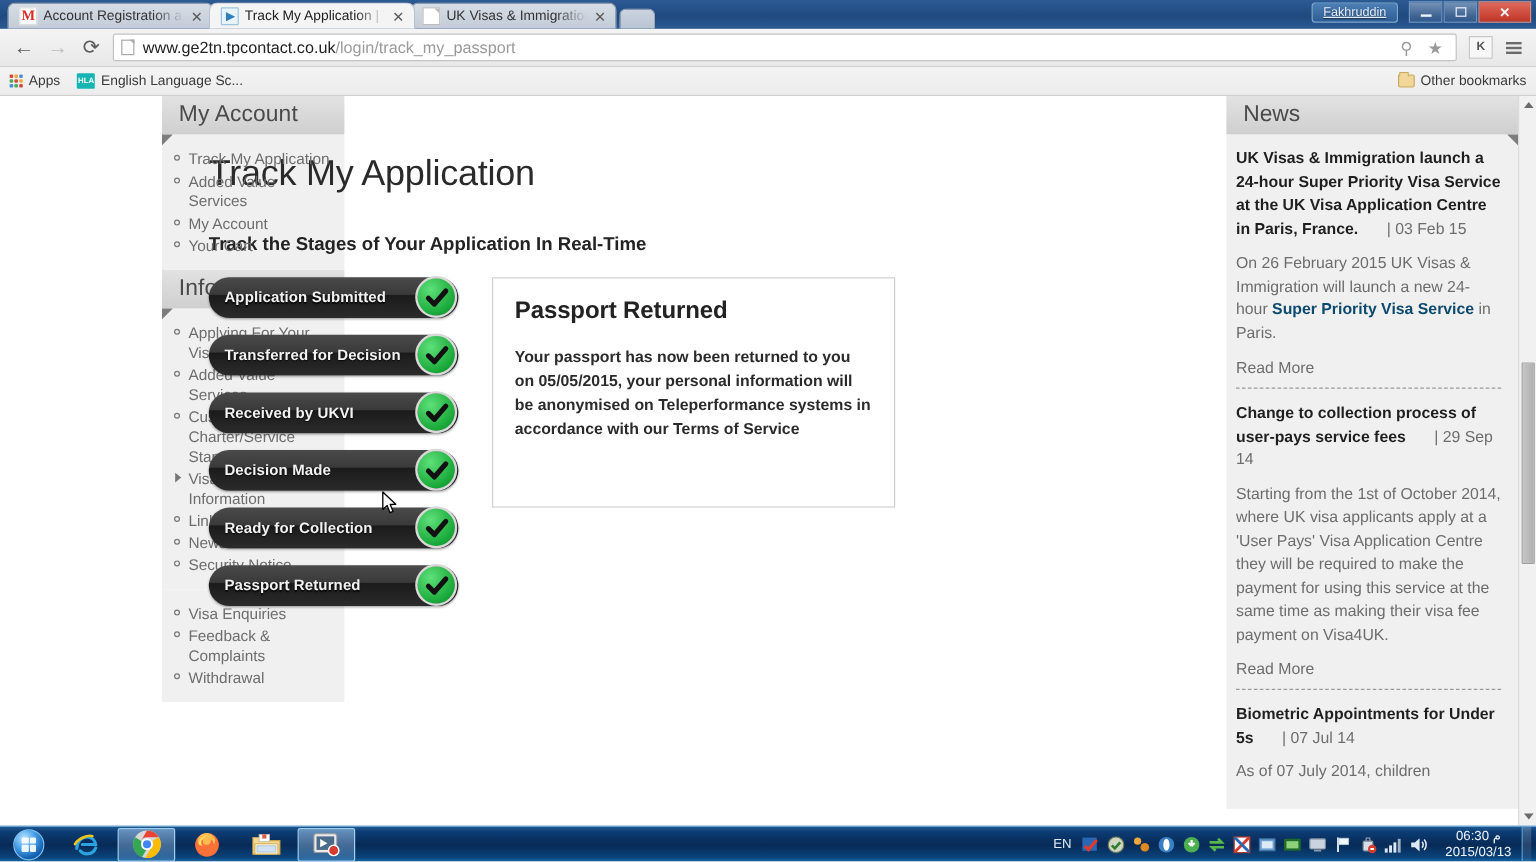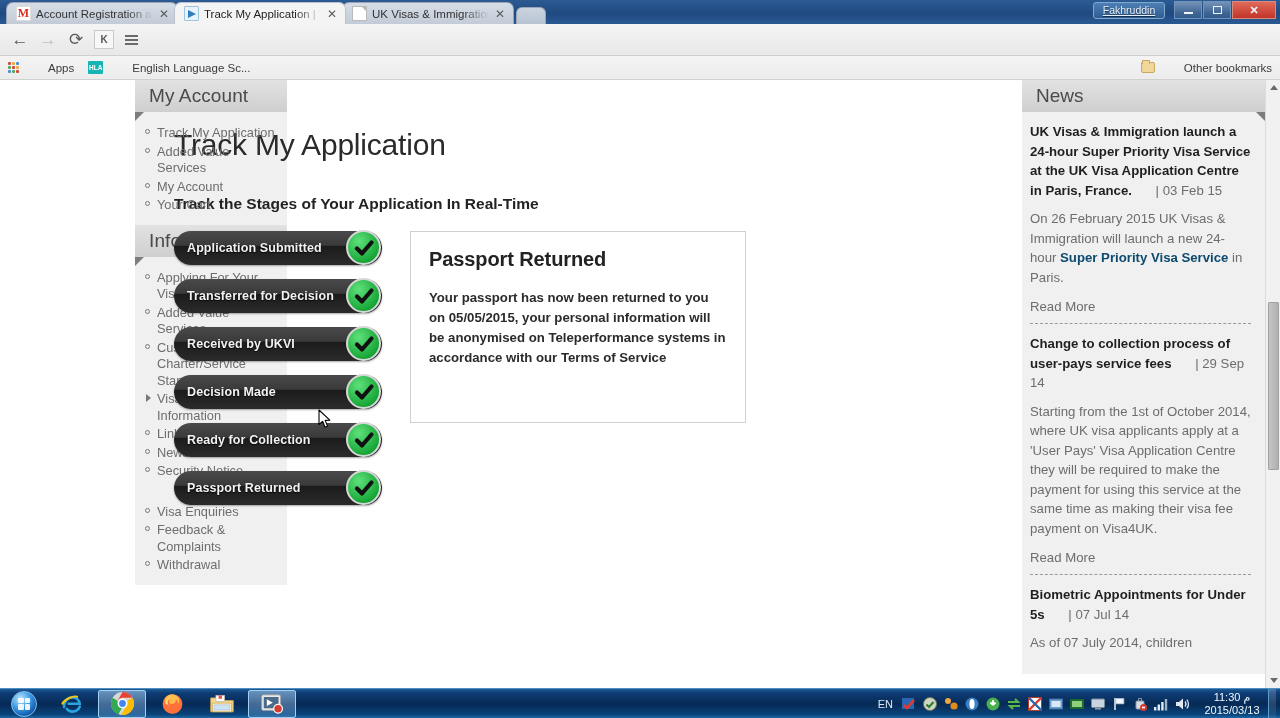--- a/index.html
+++ b/index.html
@@ -166,21 +166,21 @@
 
   
   .bookmarks {
     height: 24px;
     background: linear-gradient(to bottom, #f4f4f4, #ececec);
     border-bottom: 1px solid #d0d0d0;
     display: flex; align-items: center;
     padding: 0 8px;
     font-size: 11.5px; color: #3b3b3b;
   }
-  .bm { display: flex; align-items: center; margin-right: 14px; gap: 24px; }
+  .bm { display: flex; align-items: center; margin-right: 14px; }
   .apps-grid {
     width: 11px; height: 11px; margin-right: 5px;
     display: grid; grid-template-columns: repeat(3,1fr); grid-template-rows: repeat(3,1fr); gap: 1px;
   }
   .apps-grid span { background: #d24a3d; border-radius: 1px; }
   .apps-grid span:nth-child(2){background:#f0a93b}
   .apps-grid span:nth-child(3){background:#4a8fd2}
   .apps-grid span:nth-child(4){background:#54a85a}
   .apps-grid span:nth-child(5){background:#d24a3d}
   .apps-grid span:nth-child(6){background:#f0a93b}
@@ -448,20 +448,29 @@
         </div>
       <div class="winbtn close">✕</div>
     </div>
   </div>
 
   <div class="navbar">
     <div class="navbtn">←</div>
     <div class="navbtn disabled">→</div>
     <div class="navbtn">⟳</div>
 
+    <div class="omnibox">
+      <span class="page-icon"></span>
+      <span class="url"><span class="host">www.ge2tn.tpcontact.co.uk</span><span>/login/track_my_passport</span></span>
+      <span style="flex:1 1 auto"></span>
+      <span class="omni-icons">
+        <span class="omni-icon">⚲</span>
+        <span class="omni-icon">★</span>
+      </span>
+    </div>
 
     <div class="ext-btn">K</div>
     <div class="menu-btn">
         <i></i>
         <i></i>
         <i></i>
       </div>
   </div>
 
   <div class="bookmarks">
@@ -805,18 +814,18 @@
           <rect x="8.2" y="6" width="2.4" height="8.5" fill="#dfe9f4"></rect>
           <rect x="11.8" y="3" width="2.4" height="11.5" fill="#9fb3c6"></rect>
         </svg>
       <svg class="tray-ico" viewBox="0 0 16 16">
           <path d="M2 6h3l4-3.5v11L5 10H2z" fill="#dfe9f4"></path>
           <path d="M11 5.5a4 4 0 0 1 0 5M12.8 3.6a6.6 6.6 0 0 1 0 8.8" stroke="#dfe9f4" stroke-width="1.3" fill="none"></path>
         </svg>
     </span>
 
     <div class="clock">
-      <div>11:30 م</div>
+      <div>06:30 م</div>
       <div>2015/03/13</div>
     </div>
     <div class="show-desktop"></div>
   </div>
 </div>
 
 </body></html>

